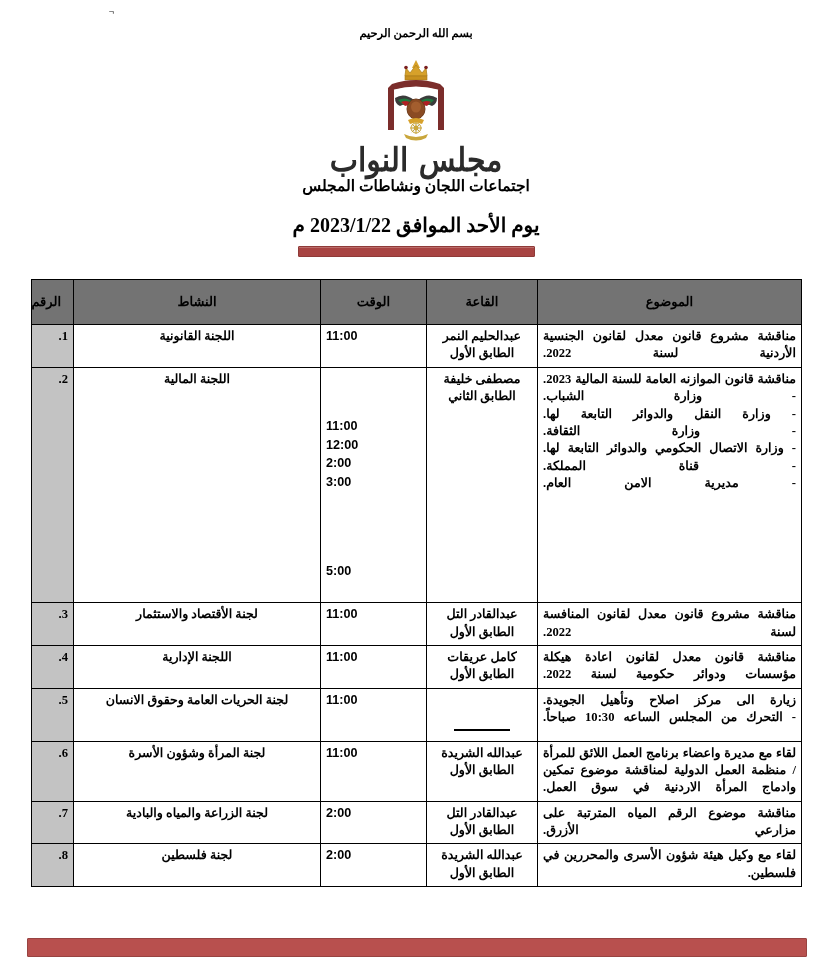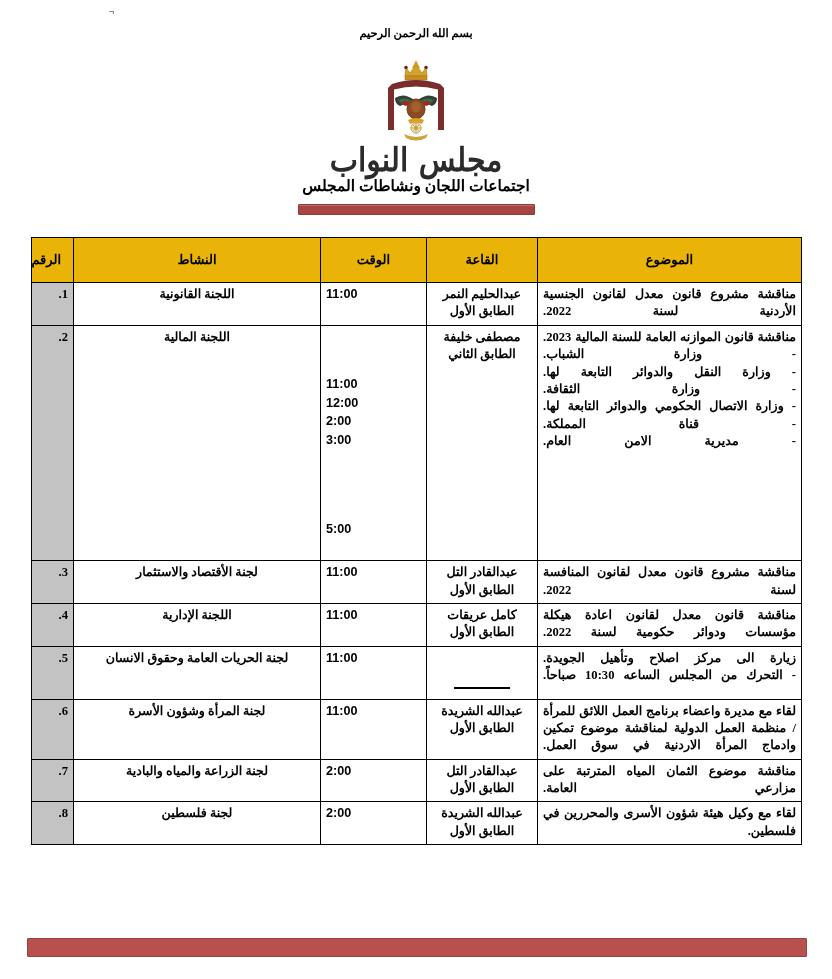--- a/index.html
+++ b/index.html
@@ -104,21 +104,21 @@
   }
   table.schedule td, table.schedule th {
     border: 1.6px solid #000;
     vertical-align: top;
     padding: 3px 5px 4px 5px;
     font-size: 12.6px;
     font-weight: 700;
     line-height: 1.38;
   }
   table.schedule thead th {
-    background: #eab308;
+    background: #737373;
     text-align: center;
     vertical-align: middle;
     height: 36px;
     font-size: 13px;
     padding: 4px 12px;
   }
   col.c-num    { width: 42px; }
   col.c-act    { width: 247px; }
   col.c-time   { width: 106px; }
   col.c-venue  { width: 111px; }
@@ -233,20 +233,21 @@
         <line x1="41.8" y1="69.8" x2="50.2" y2="78.2"></line>
         <line x1="50.2" y1="69.8" x2="41.8" y2="78.2"></line>
       </g>
       <path d="M34 80 Q46 86 58 80 L56 84 Q46 89 36 84 Z" fill="#c9a63c"></path>
     </svg>
   </div>
 
   <div class="council-name">مجلس النواب</div>
 
   <div class="title-main">اجتماعات اللجان ونشاطات المجلس</div>
+  <div class="title-date">يوم الأحد الموافق 2023/1/22 م</div>
   <div class="title-rule"></div>
 
   <div class="table-wrap">
     <table class="schedule">
       <colgroup>
         <col class="c-subj">
           <col class="c-venue">
           <col class="c-time">
           <col class="c-act">
           <col class="c-num">
@@ -324,21 +325,21 @@
         <tr>
           <td class="subject">لقاء مع مديرة واعضاء برنامج العمل اللائق للمرأة / منظمة العمل الدولية لمناقشة موضوع تمكين وادماج المرأة الاردنية في سوق العمل.</td>
           <td class="venue">عبدالله الشريدة
 الطابق الأول</td>
           <td class="time">11:00</td>
           <td class="activity">لجنة المرأة وشؤون الأسرة</td>
           <td class="num">.6</td>
         </tr>
 
         <tr>
-          <td class="subject">مناقشة موضوع الثمان المياه المترتبة على مزارعي العامة.</td>
+          <td class="subject">مناقشة موضوع الرقم المياه المترتبة على مزارعي الأزرق.</td>
           <td class="venue">عبدالقادر التل
 الطابق الأول</td>
           <td class="time">2:00</td>
           <td class="activity">لجنة الزراعة والمياه والبادية</td>
           <td class="num">.7</td>
         </tr>
 
         <tr>
           <td class="subject">لقاء مع وكيل هيئة شؤون الأسرى والمحررين في فلسطين.</td>
           <td class="venue">عبدالله الشريدة

